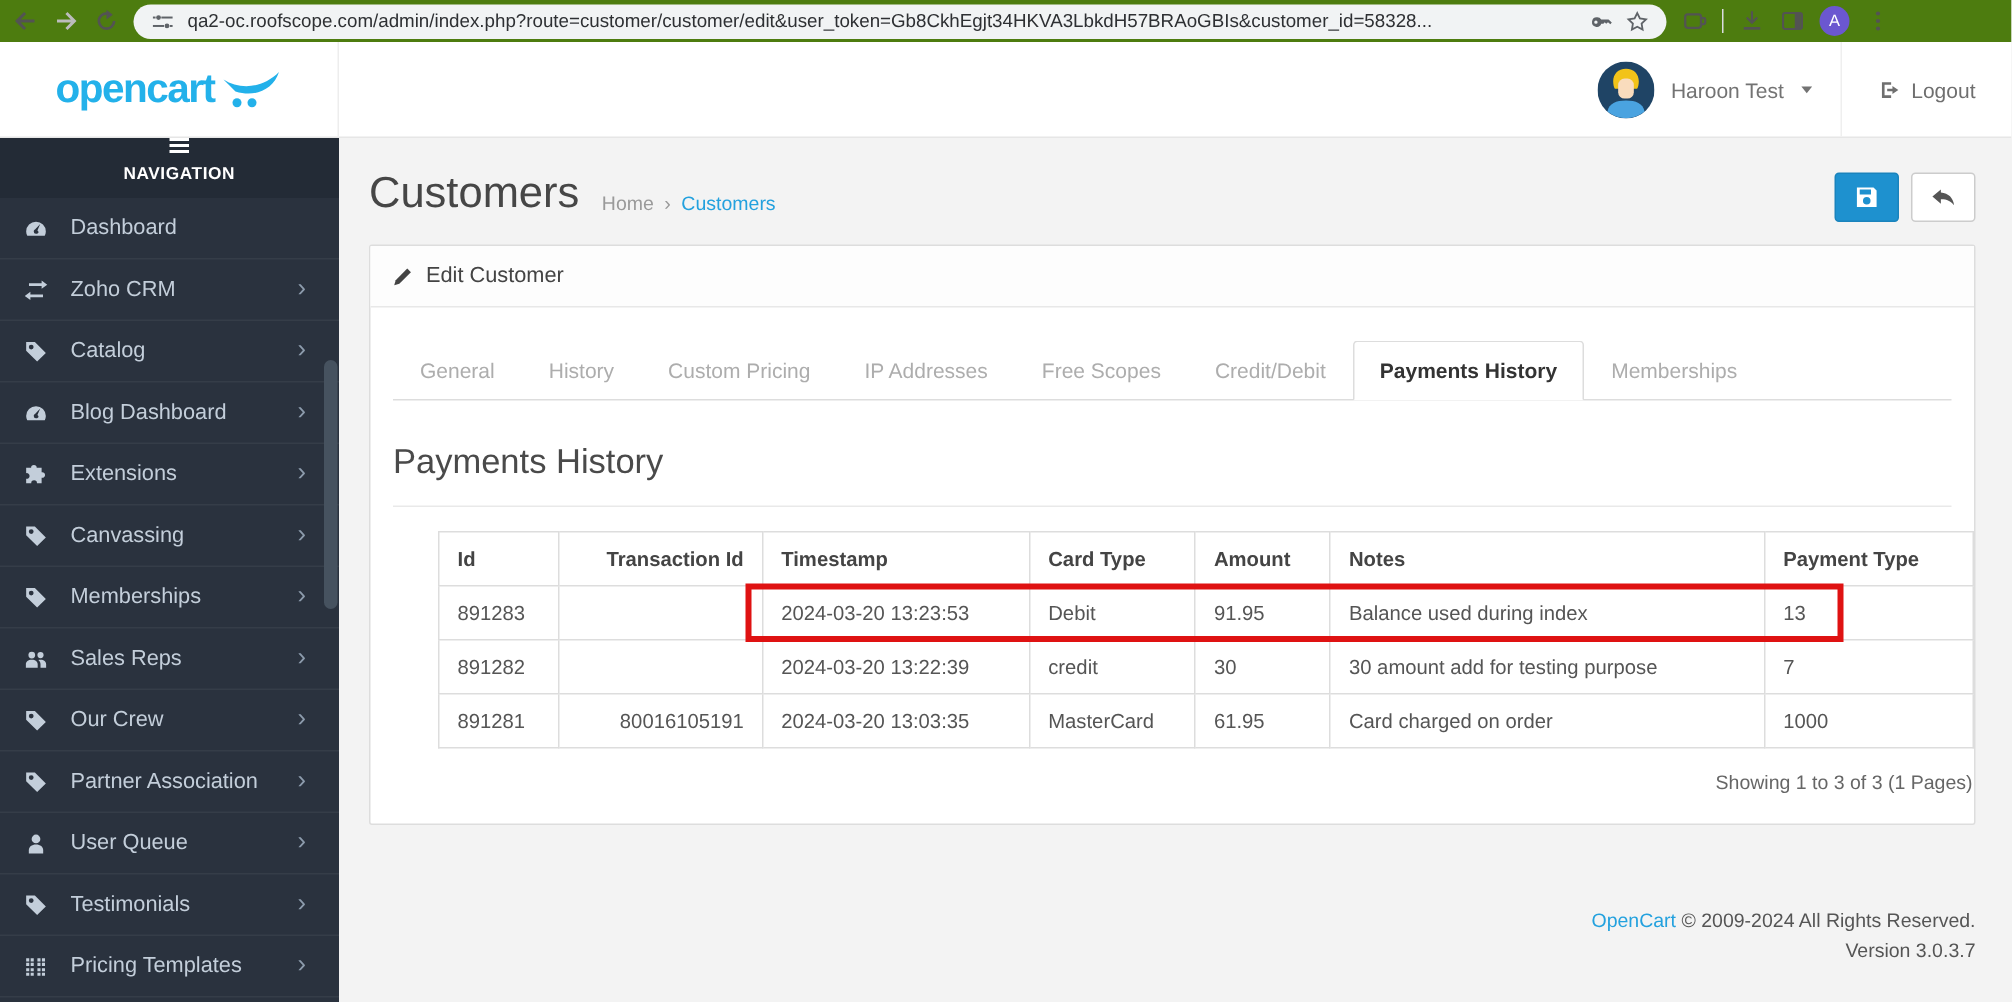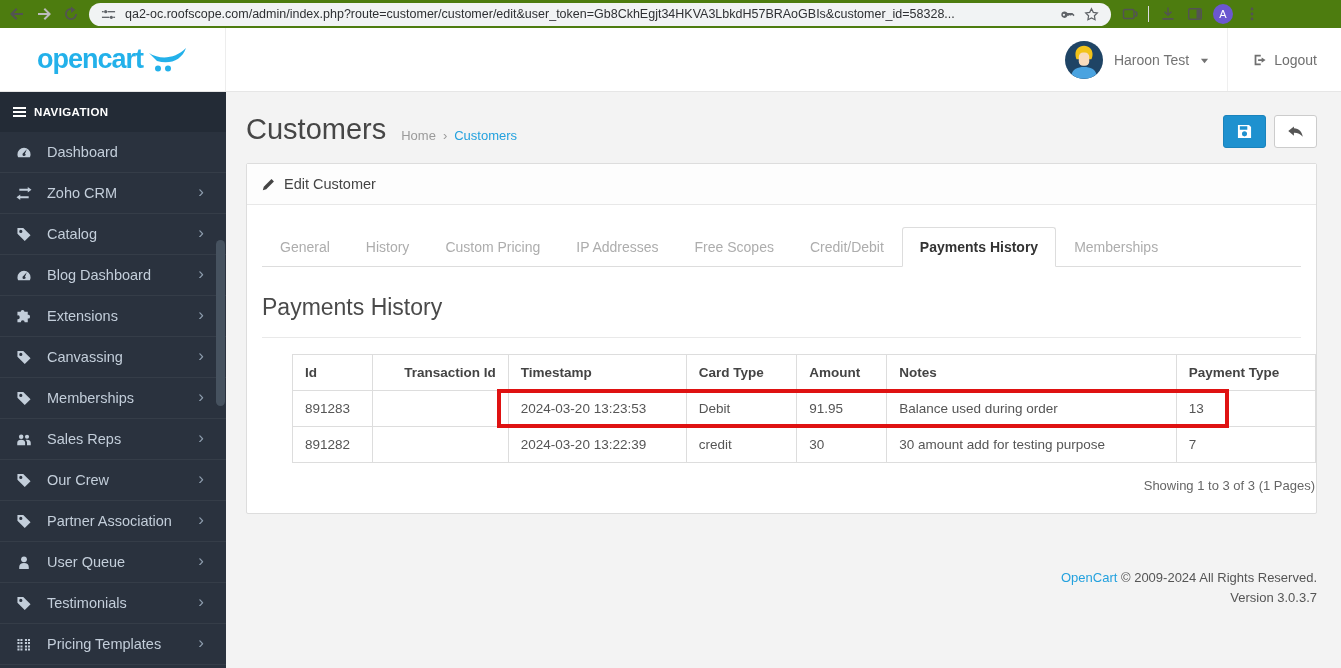--- a/index.html
+++ b/index.html
@@ -25,21 +25,21 @@
   .user-menu { display:flex; align-items:center; gap:11px; padding:0 18px; cursor:pointer; }
   .user-name { font-size:14px; color:#737373; }
   .caret { color:#737373; }
   .logout-btn { display:flex; align-items:center; gap:8px; padding:0 24px; border-left:1px solid #efefef; color:#6f6f6f; font-size:14px; cursor:pointer; }
 
   
   .app-body { display:flex; height:576px; }
 
   
   .sidebar { width:226px; background:#2a323e; position:relative; flex:none; overflow:hidden; }
-  .nav-title { height:40px; background:#232b36; color:#fff; font-size:11.5px; font-weight:bold; letter-spacing:.4px; display:flex; align-items:center; gap:8px; padding-left:13px; }
+  .nav-title { height:40px; background:#232b36; color:#fff; font-size:11.5px; font-weight:bold; letter-spacing:.4px; display:flex; align-items:center; gap:8px; padding-left:13px;flex-direction:column; }
   .hamburger { display:flex; flex-direction:column; gap:2px; }
   .hamburger span { width:13px; height:2px; background:#fff; }
   .side-item { height:41px; display:flex; align-items:center; padding-left:16px; color:#c3ceda; font-size:14.5px; border-bottom:1px solid rgba(255,255,255,.055); position:relative; cursor:pointer; }
   .side-icon { width:19px; height:16px; margin-right:12px; color:#c3ceda; display:flex; align-items:center; }
   .side-icon svg { width:16px; height:15px; }
   .side-chevron { position:absolute; right:22px; top:50%; transform:translateY(-54%); font-size:17px; color:#8d9cad; }
   .side-scroll-thumb { position:absolute; top:148px; right:1px; width:9px; height:166px; border-radius:5px; background:#46525f; }
 
   
   .content { flex:1; background:#f3f3f3; padding:0 24px 0 20px; }
@@ -372,32 +372,41 @@
                   <th>Payment Type</th>
                 </tr>
               </thead>
             <tbody id="table-body">
                 <tr>
                   <td>891283</td>
                   <td class="al-right"></td>
                   <td>2024-03-20 13:23:53</td>
                   <td>Debit</td>
                   <td>91.95</td>
-                  <td>Balance used during order</td>
+                  <td>Balance used during index</td>
                   <td>13</td>
                 </tr>
                 <tr>
                   <td>891282</td>
                   <td class="al-right"></td>
                   <td>2024-03-20 13:22:39</td>
                   <td>credit</td>
                   <td>30</td>
                   <td>30 amount add for testing purpose</td>
                   <td>7</td>
                 </tr>
+                <tr>
+                  <td>891281</td>
+                  <td class="al-right">80016105191</td>
+                  <td>2024-03-20 13:03:35</td>
+                  <td>MasterCard</td>
+                  <td>61.95</td>
+                  <td>Card charged on order</td>
+                  <td>1000</td>
+                </tr>
               </tbody>
           </table>
           <div class="highlight-box"></div>
         </div>
         <div class="paging">Showing 1 to 3 of 3 (1 Pages)</div>
       </div>
     </div>
 
     <div class="footer">
       <div><a>OpenCart</a><span> © 2009-2024 All Rights Reserved.</span></div>

